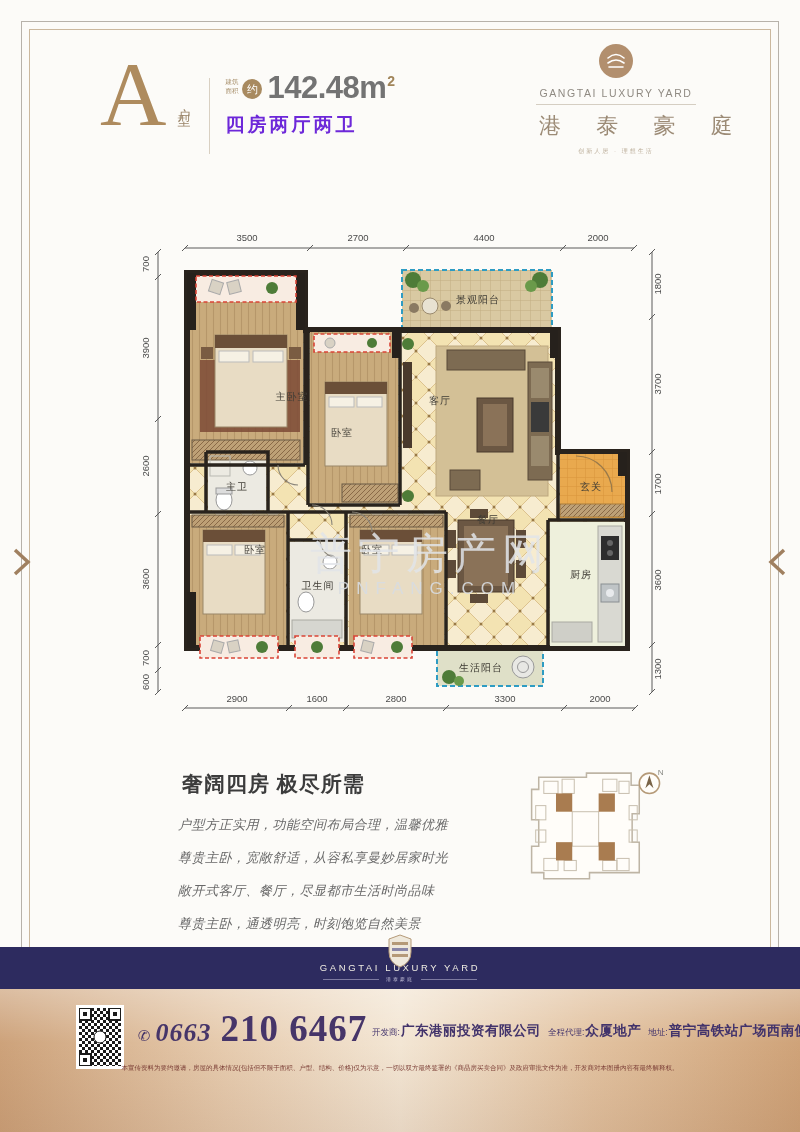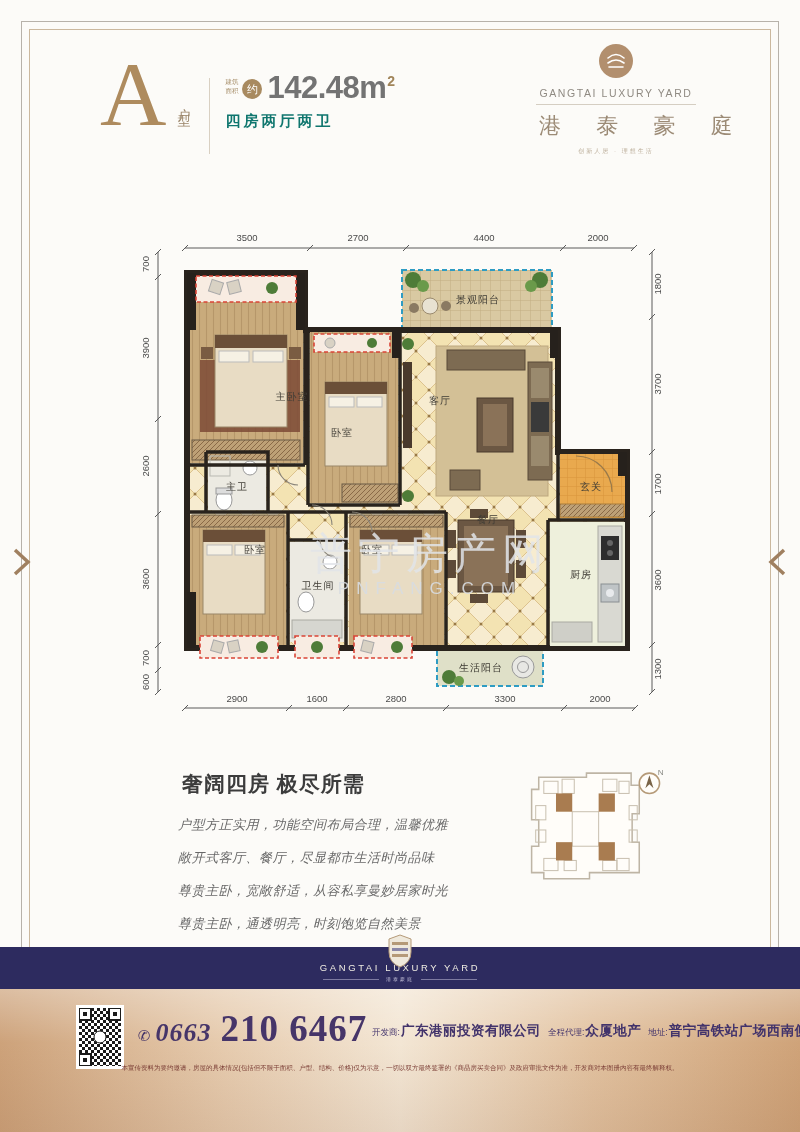--- a/index.html
+++ b/index.html
@@ -13,21 +13,21 @@
   .unit-letter{font-family:"Liberation Serif",serif;font-size:92px;line-height:84px;color:#ae8b5e;}
   .unit-label{writing-mode:vertical-rl;font-size:13px;color:#9a8468;letter-spacing:5px;margin:46px 0 0 8px;}
   .v-divider{width:1px;background:#d9d0c2;height:76px;margin:26px 15px 0 17px;}
   .area-block{margin-top:20px;}
   .area-row{display:flex;align-items:flex-end;}
   .area-prefix{width:15px;font-size:6.5px;line-height:1.35;color:#a8906c;margin:0 2px 7px 0;}
   .approx-badge{width:20px;height:20px;border-radius:50%;background:#a88a60;color:#fff;font-size:11px;
                 text-align:center;line-height:20px;margin:0 5px 4px 0;flex:none;}
   .area-value{font-size:31px;font-weight:bold;color:#737373;letter-spacing:-0.5px;line-height:1;}
   .area-sup{font-size:14px;font-weight:bold;color:#a08459;margin:0 0 14px 1px;}
-  .layout-label{font-size:15px;color:#0f766e;letter-spacing:3px;margin-top:9px;font-weight:bold;}
+  .layout-label{font-size:19px;color:#6d28d9;letter-spacing:3px;margin-top:9px;font-weight:bold;}
 
   .brand-block{position:absolute;left:528px;top:44px;width:176px;text-align:center;}
   .brand-circle{margin:0 auto 9px;width:34px;height:34px;}
   .brand-en{font-size:10.5px;color:#8f8a82;letter-spacing:1.6px;white-space:nowrap;}
   .brand-rule{height:1px;background:#d5cec2;margin:5px 8px 0;}
   .brand-cn{font-size:22px;color:#9c8b76;letter-spacing:11px;text-indent:11px;margin-top:6px;white-space:nowrap;font-family:Liberation Mono, monospace;}
   .brand-tagline{font-size:6px;color:#bcae9a;letter-spacing:2px;margin-top:6px;}
 
   
   .plan-wrap{position:absolute;left:130px;top:210px;width:560px;height:530px;}
@@ -372,22 +372,22 @@
   </div>
   <div class="chev right">
     <svg width="22" height="32" viewBox="0 0 22 32">
         <polyline points="17,4 4,16 17,28" fill="none" stroke="#a08060" stroke-width="3.5"></polyline>
       </svg>
   </div>
 
   <div class="desc">
     <h2>奢阔四房 极尽所需</h2>
     <p>户型方正实用，功能空间布局合理，温馨优雅</p>
+    <p>尊贵主卧，宽敞舒适，从容私享曼妙居家时光</p>
     <p>敞开式客厅、餐厅，尽显都市生活时尚品味</p>
-    <p>尊贵主卧，宽敞舒适，从容私享曼妙居家时光</p>
     <p>尊贵主卧，通透明亮，时刻饱览自然美景</p>
   </div>
 
   <div class="keyplan">
     <svg width="155" height="132" viewBox="0 0 150 130">
       <path d="M25,12 H72 V8 H116 V20 H124 V48 H117 V76 H124 V106 H75 V112 H30 V106 H18 V80 H25 V54 H18 V24 H25 Z" fill="#fffdf9" stroke="#beb5a5" stroke-width="1.5"></path>
       <g fill="none" stroke="#c9c0b0">
         <rect x="30" y="16" width="14" height="12"></rect>
           <rect x="48" y="14" width="12" height="14"></rect>
         <rect x="88" y="14" width="14" height="12"></rect>

